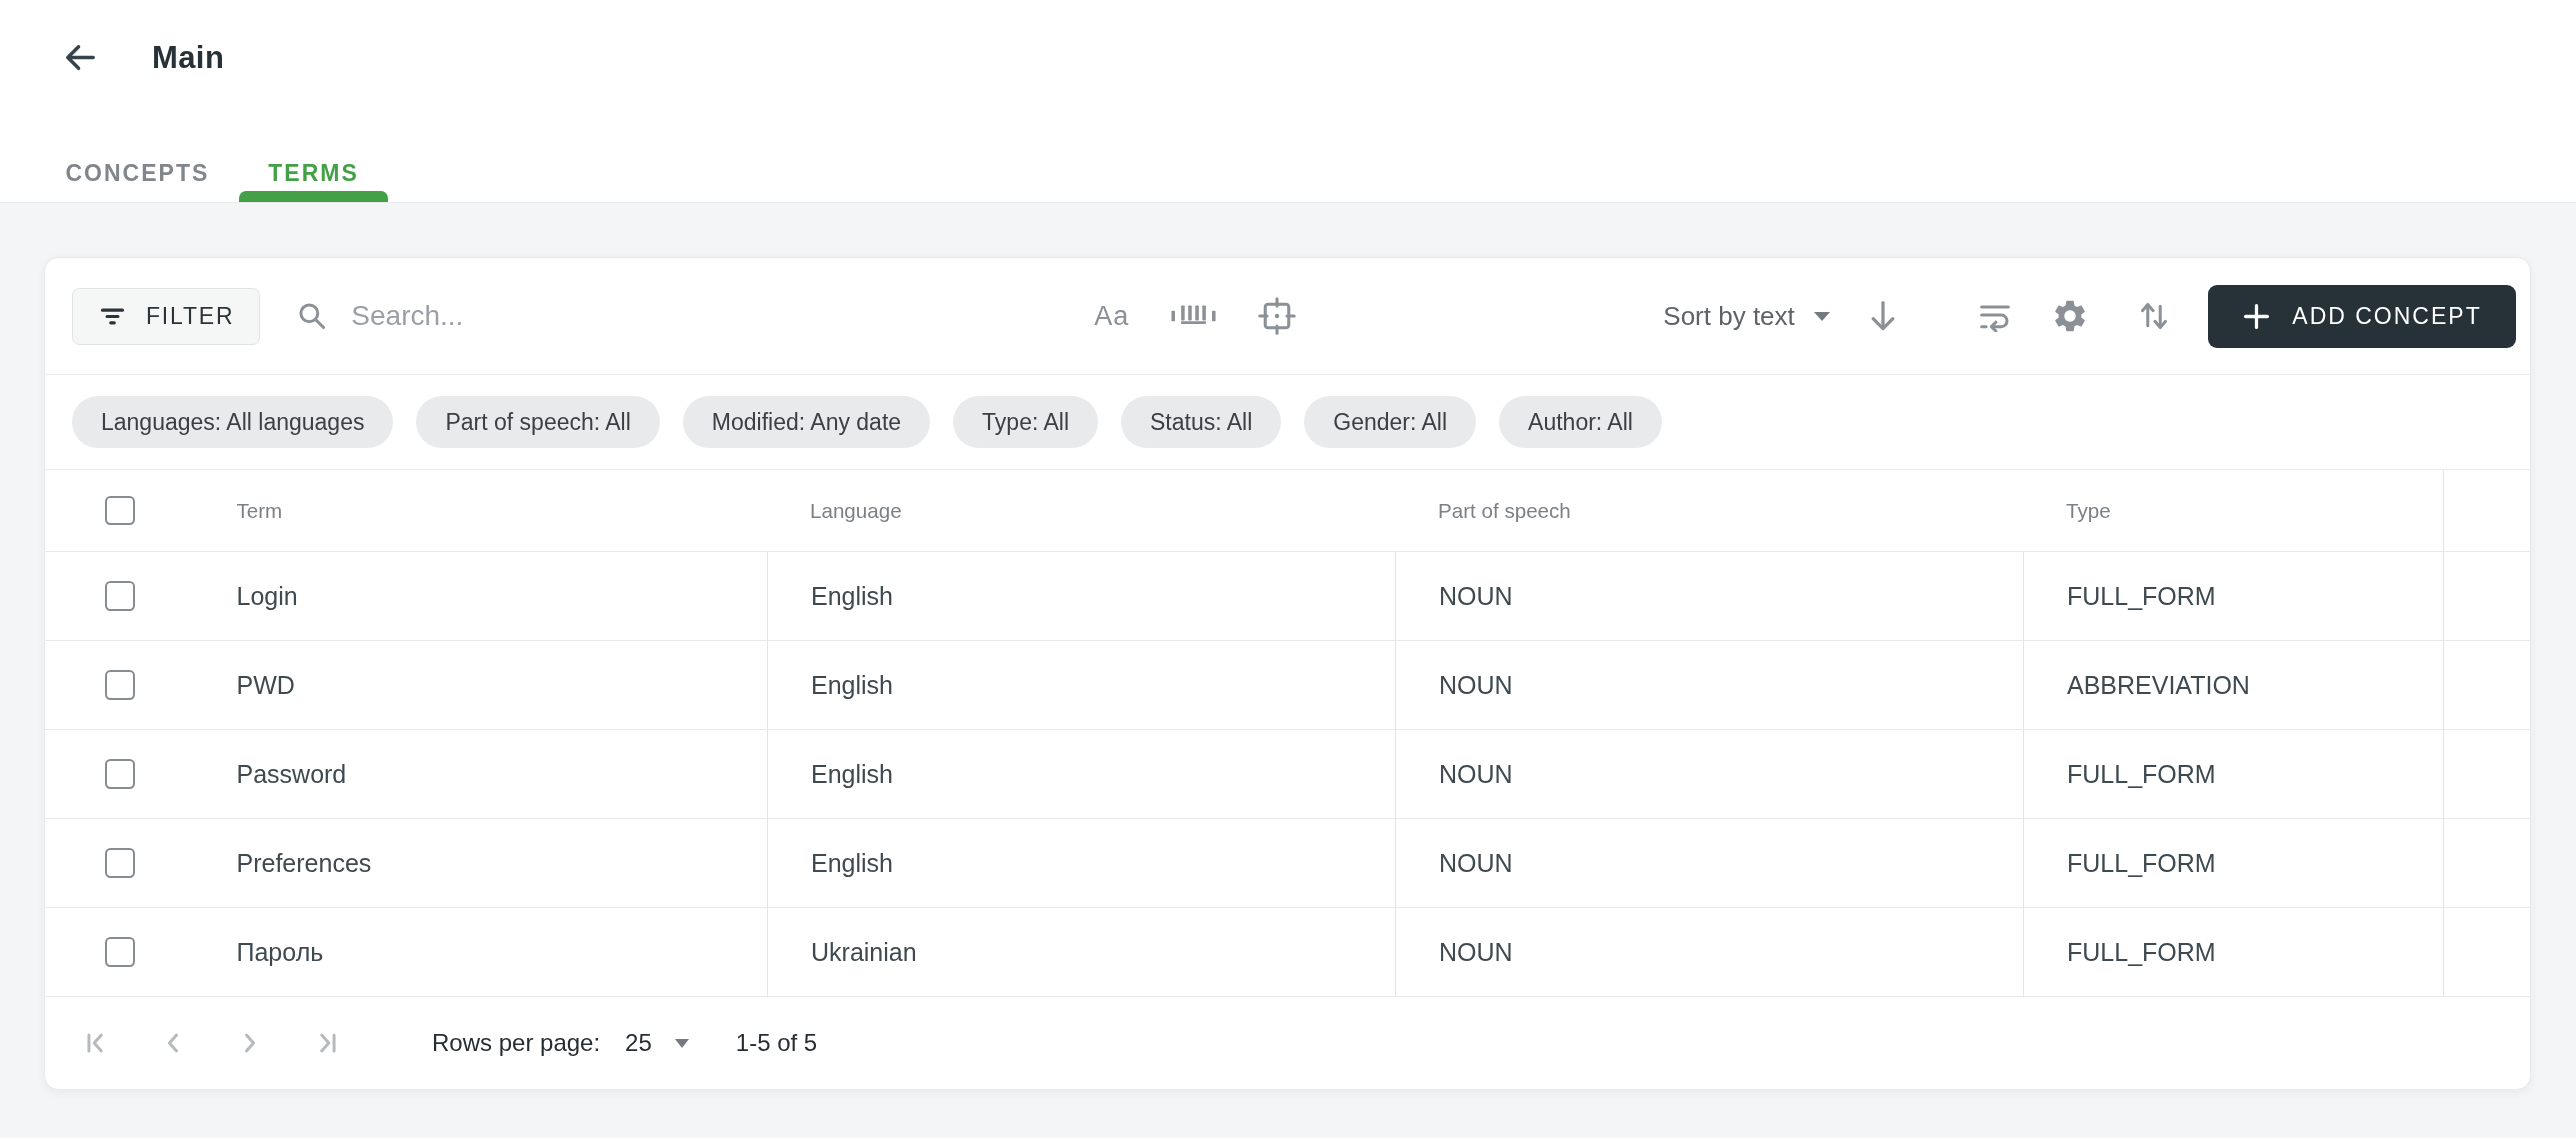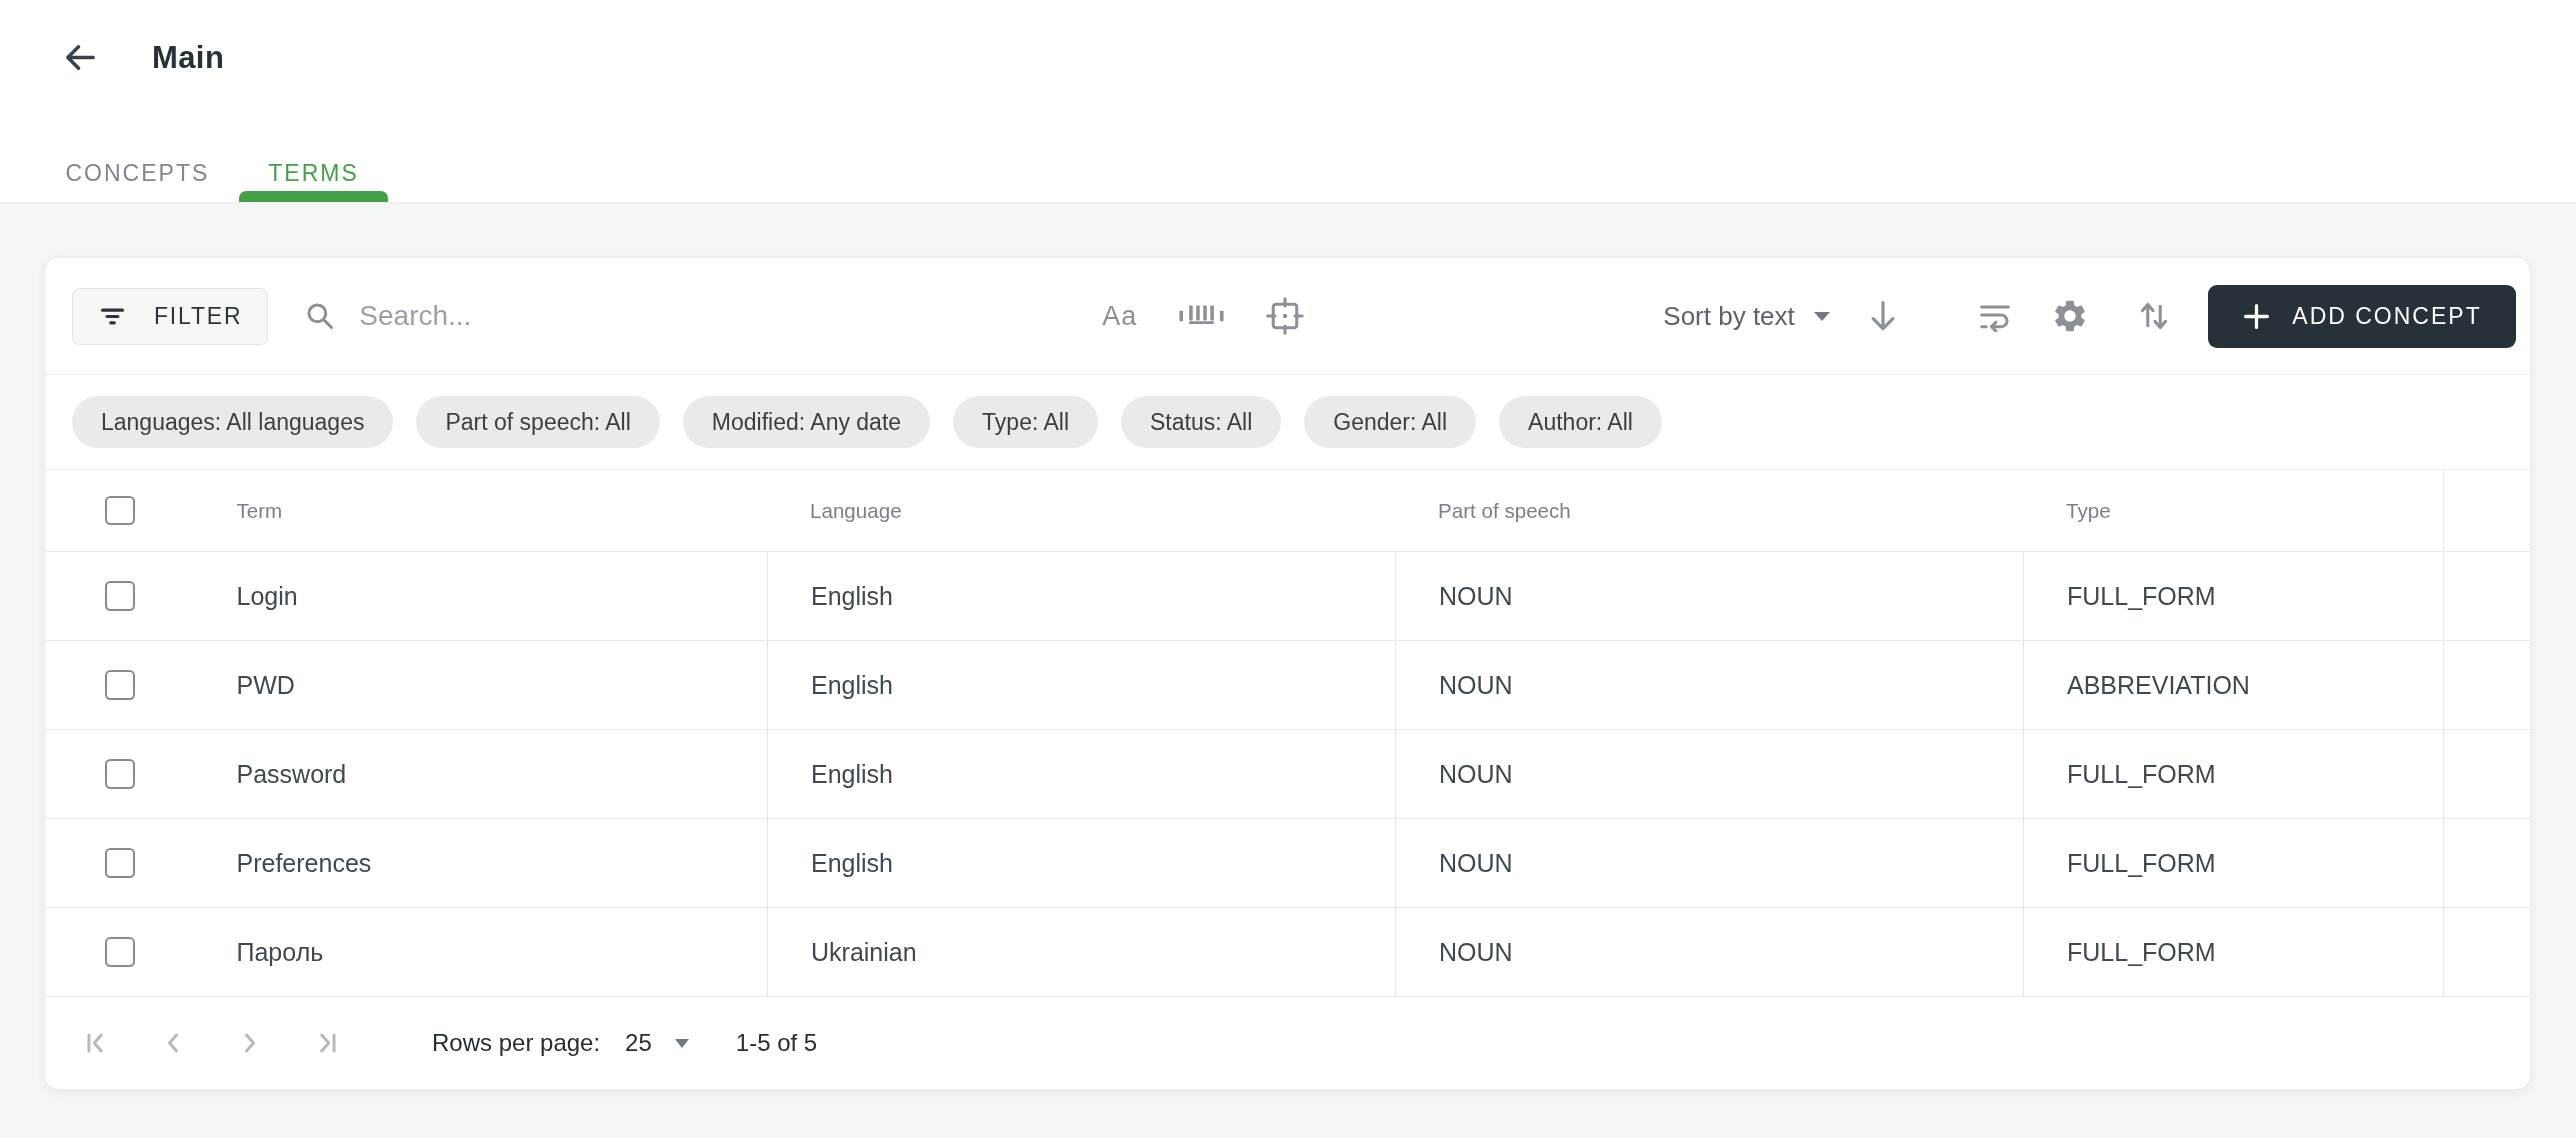--- a/index.html
+++ b/index.html
@@ -9,36 +9,36 @@
   
   .page-header { position:relative; height:203px; background:#fff;
                  border-bottom:1.8px solid #e8eaec; }
   .title-row { display:flex; align-items:center; gap:50px; padding:36px 0 0 59px; }
   .back-btn { width:43px; height:43px; border:none; background:transparent; cursor:pointer;
               display:flex; align-items:center; justify-content:center; }
   .page-title { font-size:31px; font-weight:700; color:#263238; letter-spacing:0.4px; }
 
   .tabs { position:absolute; left:36px; bottom:0; display:flex; }
   .tab { position:relative; height:57px; display:flex; align-items:center;
-         padding:0 29.5px; font-size:23px; font-weight:400; letter-spacing:2px;
+         padding:0 29.5px; font-size:23px; font-weight:700; letter-spacing:2px;
          color:#80868b; cursor:pointer; }
   .tab.active { color:#43a047; }
   .tab-indicator { position:absolute; left:0; right:0; bottom:0; height:10.7px;
                    background:#43a047; border-radius:7.2px 7.2px 0 0; }
 
   
   .main { background:#f4f5f7; height:936px; padding:54px 44px 0; }
   .card { width:2487px; height:833px; background:#fff; border-radius:14.3px;
           border:0.9px solid #e7e9eb; box-shadow:0 2.7px 9px rgba(40,50,60,.06);
           display:flex; flex-direction:column; overflow:hidden; }
 
   
   .toolbar { height:117px; flex:none; display:flex; align-items:center;
              padding:0 14.3px 0 27px; border-bottom:1.8px solid #ececee; }
-  .filter-btn { height:57px; display:flex; align-items:center; gap:27px; padding:0 25px;
+  .filter-btn { height:57px; display:flex; align-items:center; gap:19px; padding:0 25px;
                 background:#f5f6f6; border:1.8px solid #e1e3e5; border-radius:7.2px;
                 font-family:inherit; font-size:23px; font-weight:500; letter-spacing:1.8px;
                 color:#2b343b; cursor:pointer; }
   .search-wrap { margin-left:36px; display:flex; align-items:center; gap:23px; width:769px; }
   .search-input { border:none; outline:none; flex:1; font-family:inherit;
                   font-size:28px; color:#3c4043; background:transparent; }
   .search-input::placeholder { color:#9aa0a6; }
 
   .view-icons { display:flex; align-items:center; gap:41px; margin-left:29px; }
   .icon-btn { border:none; background:transparent; cursor:pointer; display:flex;

